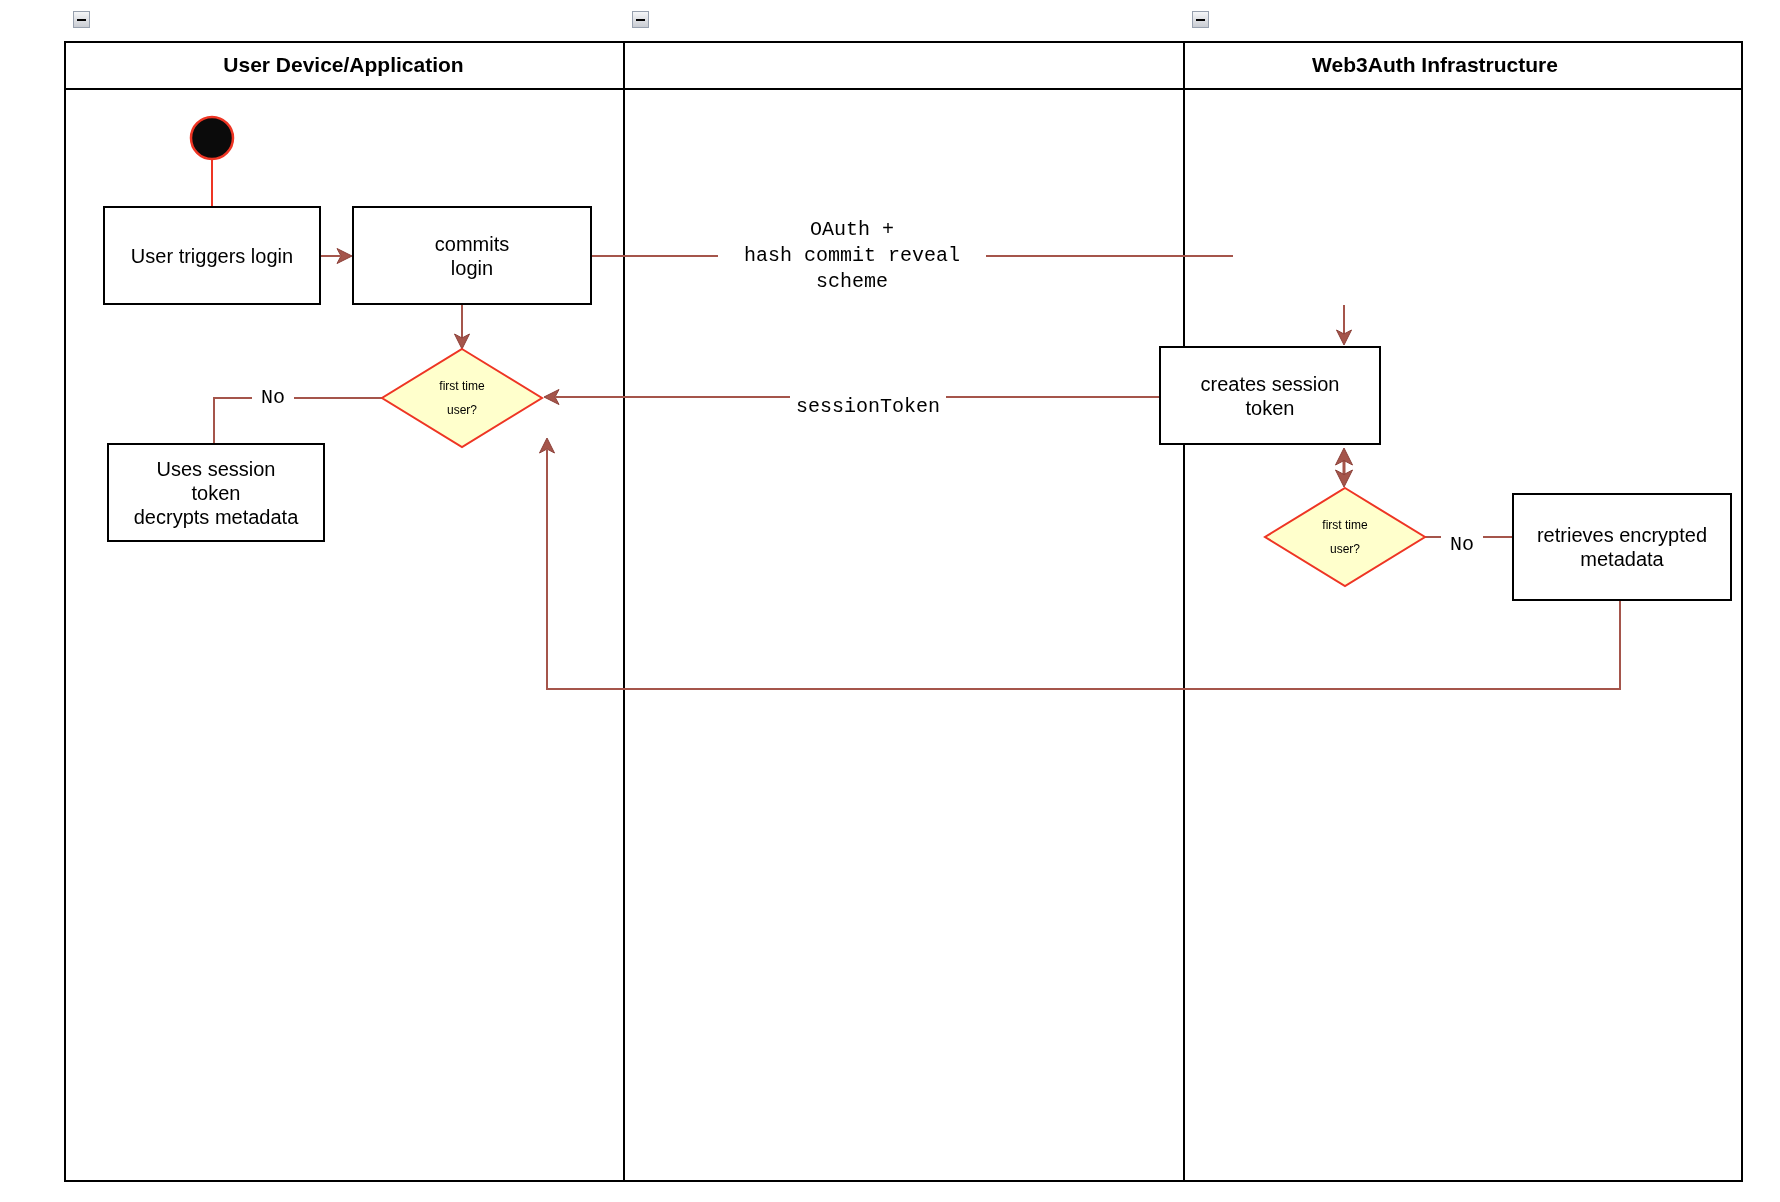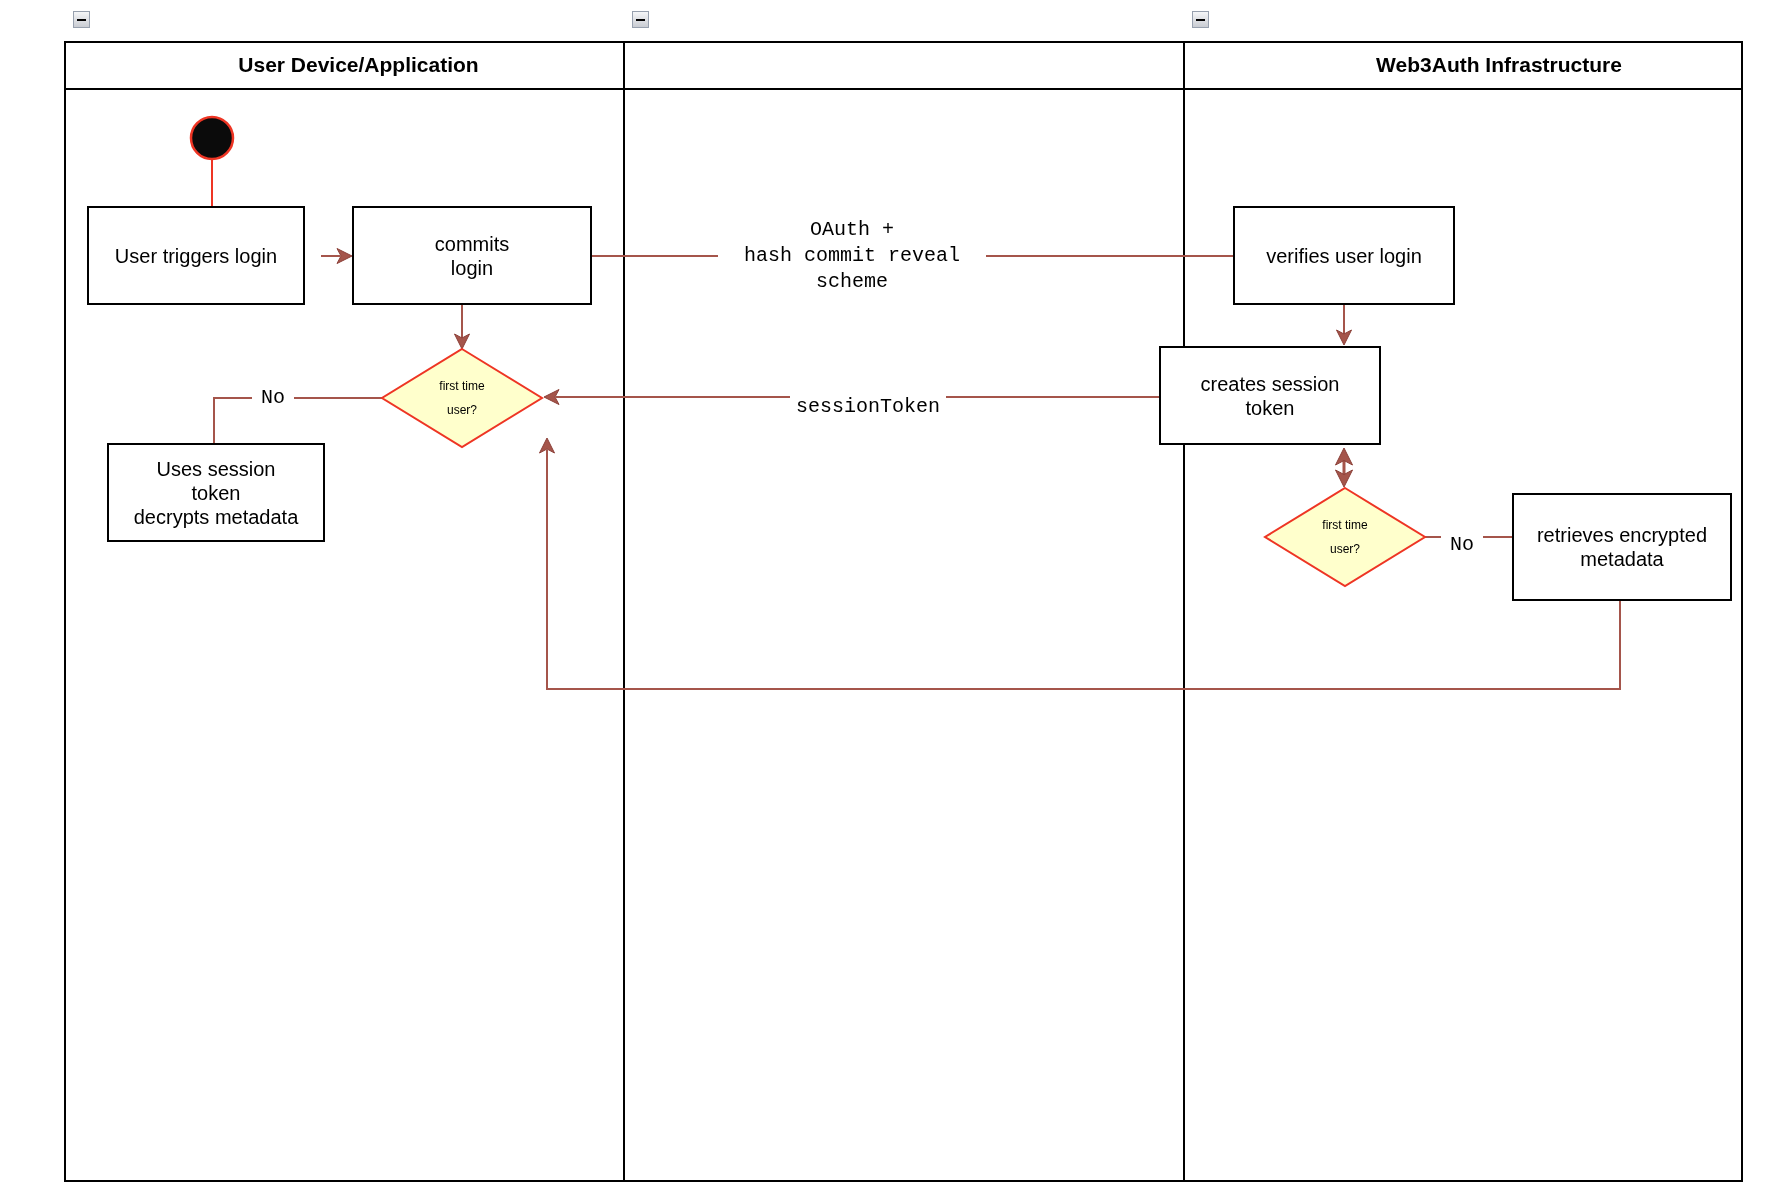--- a/index.html
+++ b/index.html
@@ -5,21 +5,21 @@
   html,body{margin:0;padding:0;background:#ffffff;}
   .stage{
     position:relative;width:1780px;height:1202px;background:#ffffff;
     font-family:"Liberation Sans", sans-serif;color:#000;overflow:hidden;
   }
   
   .pool{position:absolute;left:64px;top:41px;width:1679px;height:1141px;
     border:2px solid #000;box-sizing:border-box;background:#fff;}
   .lane-divider{position:absolute;top:41px;height:1141px;width:2px;background:#000;}
   .header-rule{position:absolute;left:64px;top:88px;width:1679px;height:2px;background:#000;}
-  .lane-header{position:absolute;top:41px;height:47px;display:flex;align-items:center;justify-content:center;padding-left:15px;}
+  .lane-header{position:absolute;top:41px;height:47px;display:flex;align-items:center;justify-content:center;}
   .lane-title{font-weight:bold;font-size:21px;}
   .collapse-btn{position:absolute;left:9px;top:11px;width:17px;height:17px;
     background:linear-gradient(#f5f6f8,#c9ccd2);border:1px solid #97a0ae;box-sizing:border-box;
     display:flex;align-items:center;justify-content:center;cursor:pointer;}
   .minus{width:9px;height:2px;background:#000;}
   
   .node{position:absolute;background:#fff;border:2px solid #000;box-sizing:border-box;
     display:flex;align-items:center;justify-content:center;text-align:center;
     font-size:20px;line-height:24px;white-space:pre-line;}
   .diamond-text{position:absolute;display:flex;align-items:center;justify-content:center;
@@ -35,21 +35,21 @@
 <div class="stage">
 
   <div class="pool"></div>
   <div class="lane-divider" style="left:623px;"></div>
   <div class="lane-divider" style="left:1183px;"></div>
   <div class="header-rule"></div>
 
   <div class="lane-header" style="left:64px;width:559px;">
     <span class="lane-title">User Device/Application</span>
   </div>
-  <div class="lane-header" style="left:1200px;width:568px;">
+  <div class="lane-header" style="left:1151px;width:568px;">
     <span class="lane-title">Web3Auth Infrastructure</span>
   </div>
 
   <div class="collapse-btn" style="left:73px;">
     <div class="minus"></div>
   </div>
   <div class="collapse-btn" style="left:632px;">
     <div class="minus"></div>
   </div>
   <div class="collapse-btn" style="left:1192px;">
@@ -84,30 +84,29 @@
 
     <path d="M1620,593 L1620,689 L547,689 L547,450" stroke="#a5554b" stroke-width="2" fill="none"></path>
     <path d="M547,438 L539.5,453 L547,449 L554.5,453 Z" fill="#a5554b" stroke="#8c4038" stroke-width="1"></path>
 
     <circle cx="212" cy="138" r="21" fill="#0b0b0b" stroke="#ee3524" stroke-width="2.5"></circle>
 
     <polygon points="462,349 542,398 462,447 382,398" fill="#ffffcc" stroke="#ee3524" stroke-width="2"></polygon>
     <polygon points="1345,488 1425,537 1345,586 1265,537" fill="#ffffcc" stroke="#ee3524" stroke-width="2"></polygon>
   </svg>
 
-  <div class="node" style="left:87px;top:206px;width:218px;height:99px;">User triggers login</div>
+  <div class="node" style="left:103px;top:206px;width:218px;height:99px;">User triggers login</div>
 
   <div class="node" style="left:352px;top:206px;width:240px;height:99px;">commits
 login</div>
 
   <div class="node" style="left:107px;top:443px;width:218px;height:99px;">Uses session
 token
 decrypts metadata</div>
 
-  <div class="node" style="left:1233px;top:206px;width:222px;height:99px;">verifies user login</div>
 
   <div class="node" style="left:1159px;top:346px;width:222px;height:99px;">creates session
 token</div>
 
   <div class="node" style="left:1512px;top:493px;width:220px;height:108px;">retrieves encrypted
 metadata</div>
 
   <div class="diamond-text" style="left:387px;top:370px;width:150px;height:56px;">first time
 user?</div>
   <div class="diamond-text" style="left:1270px;top:509px;width:150px;height:56px;">first time

